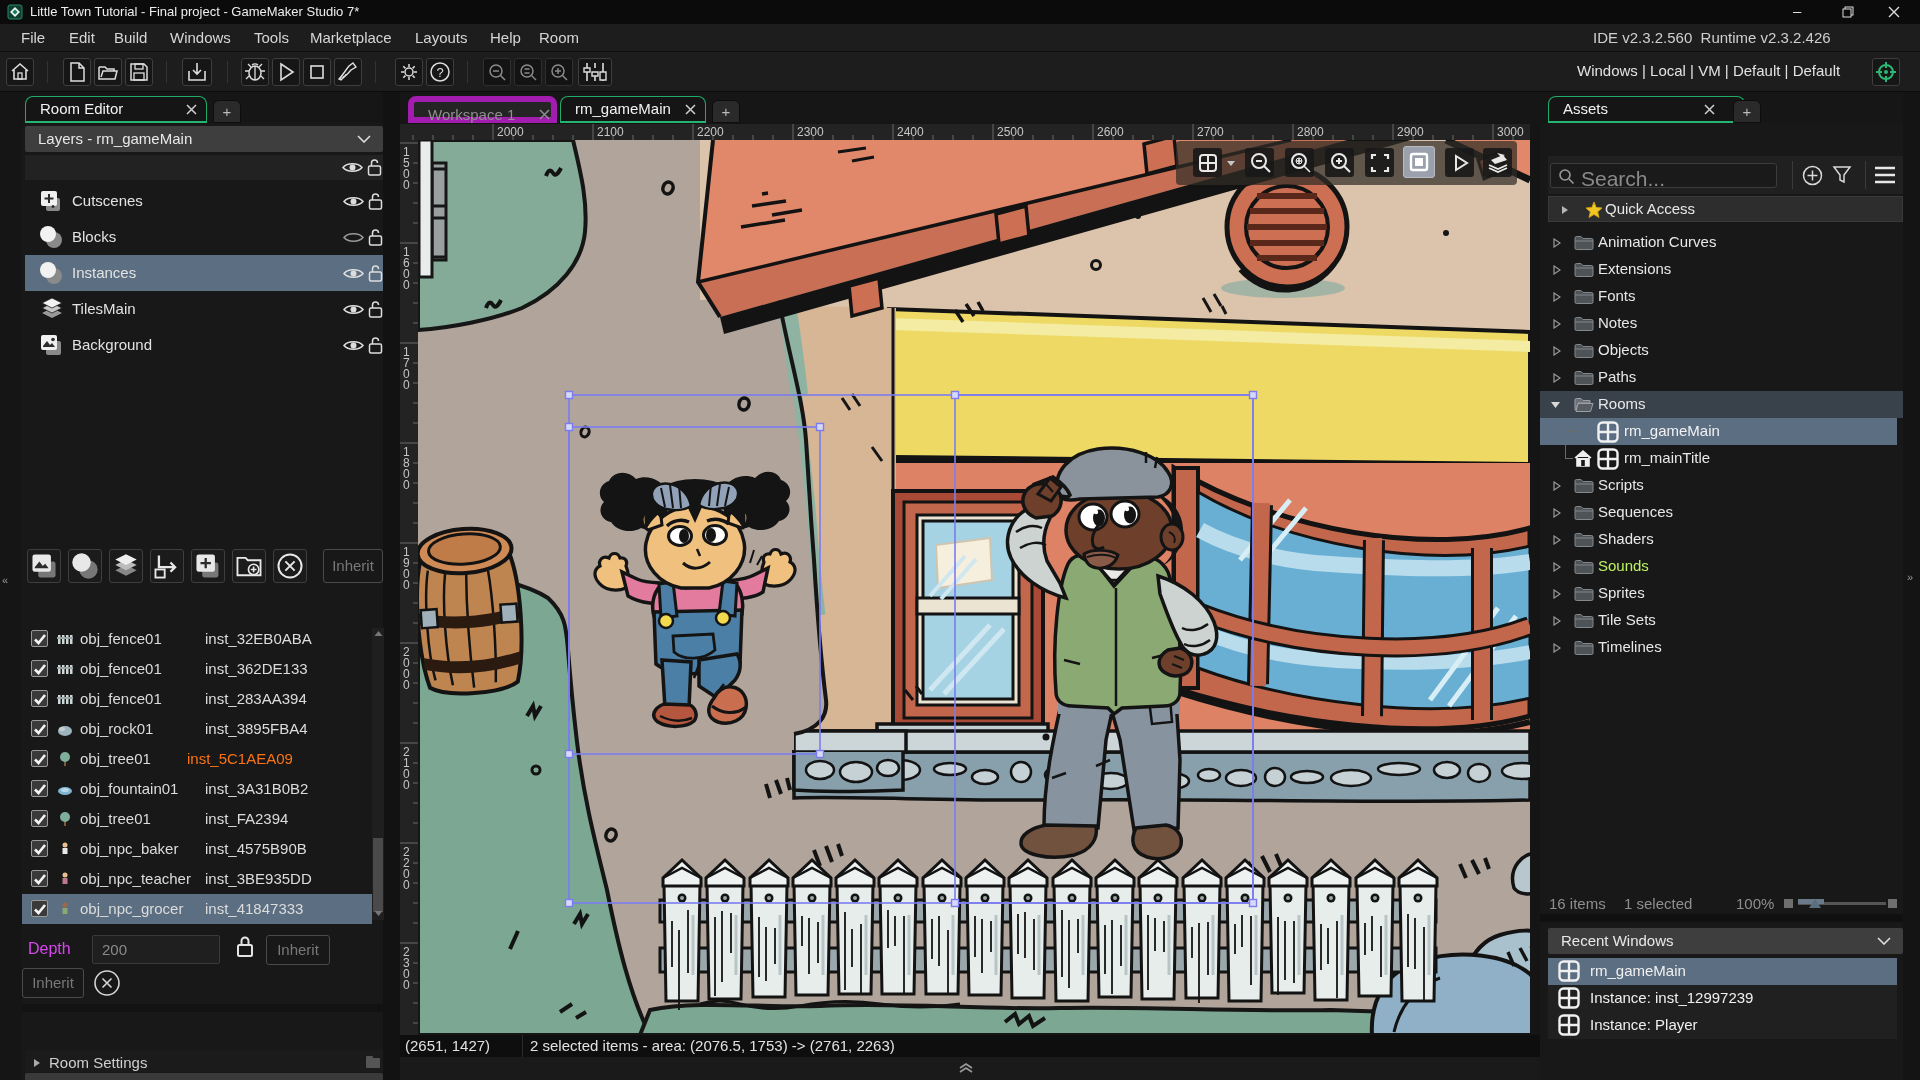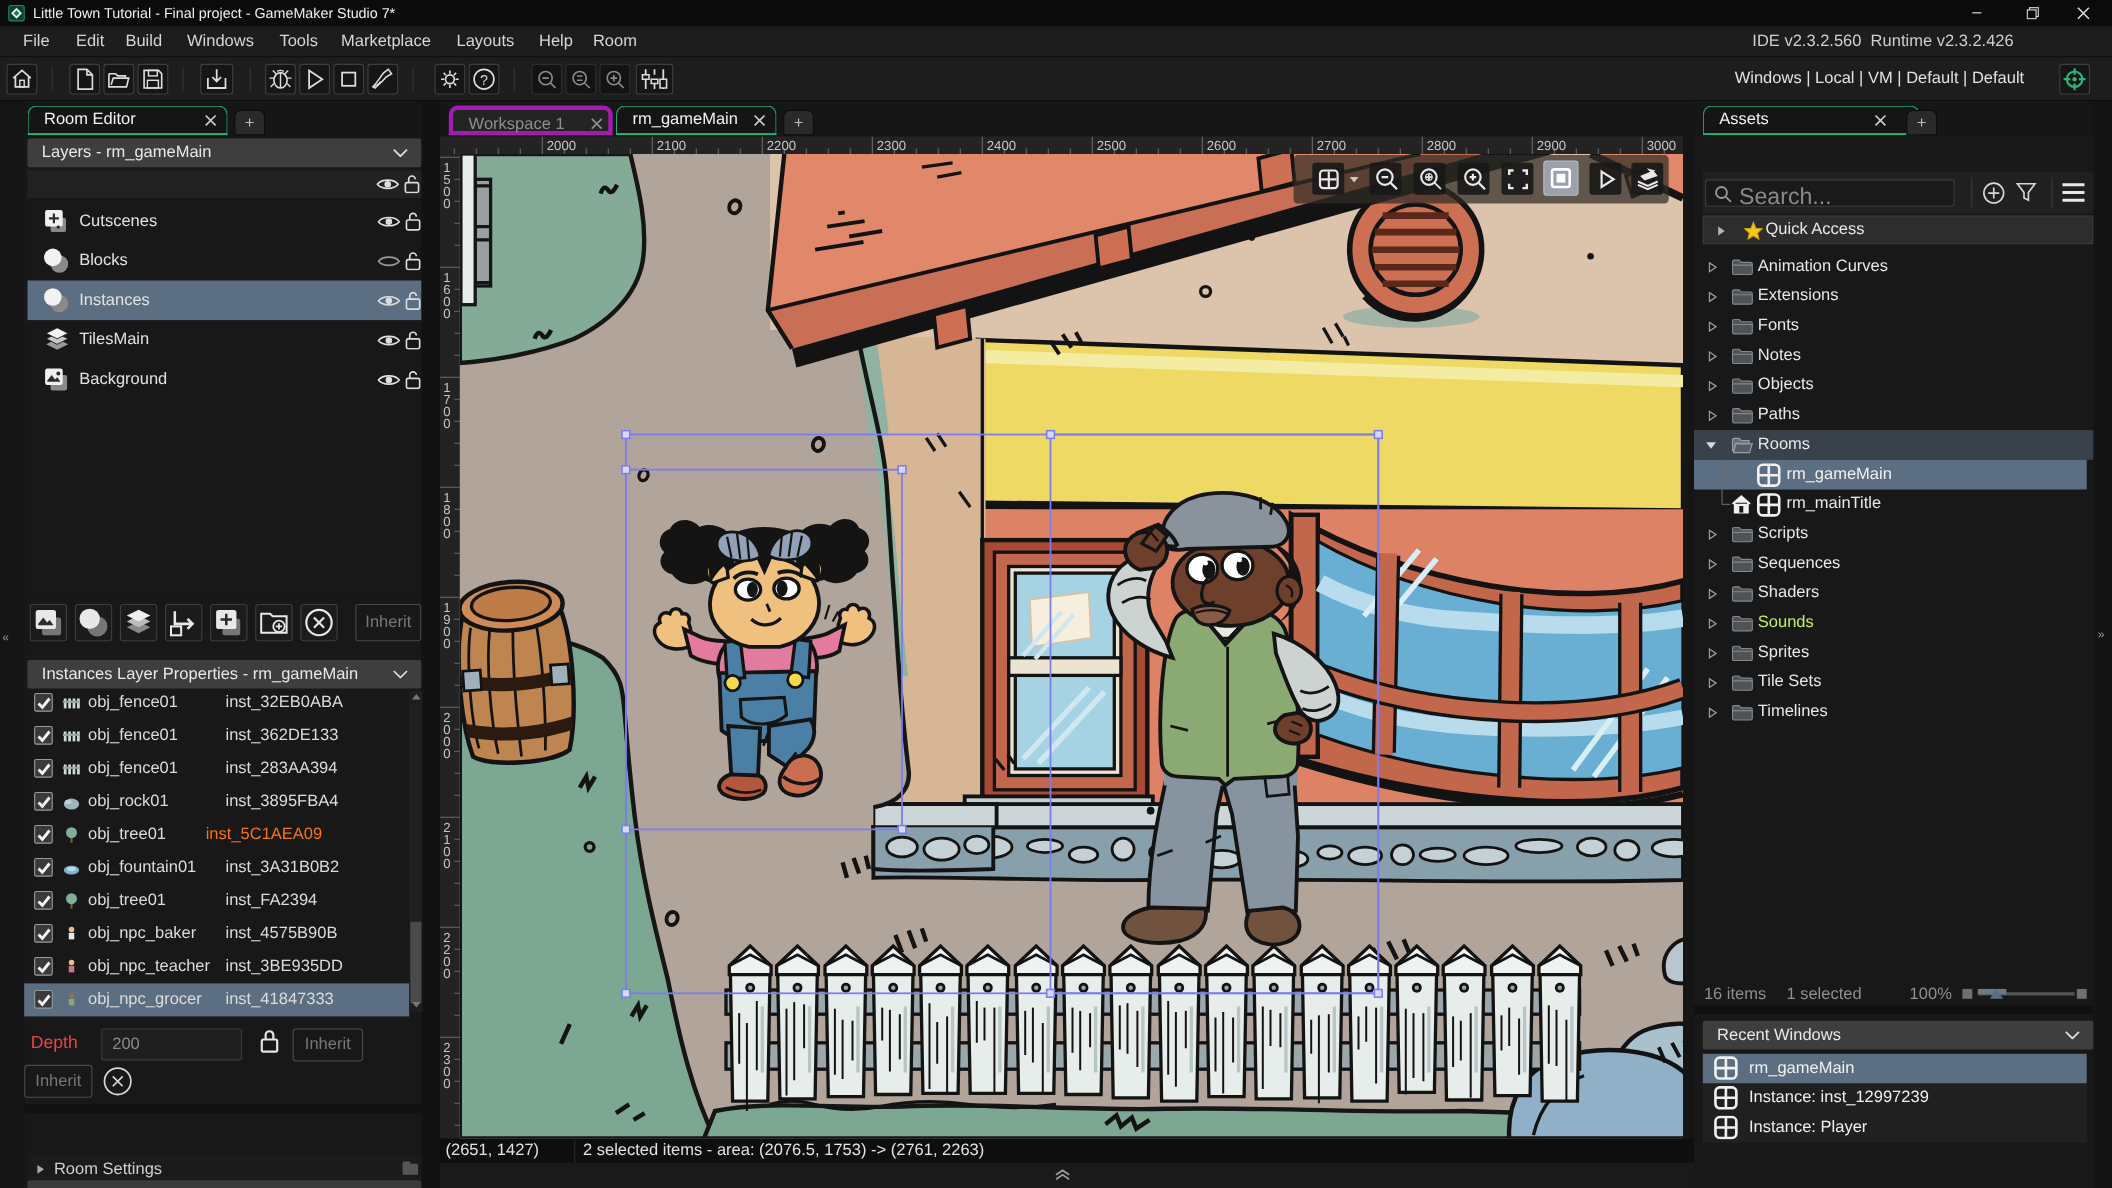--- a/index.html
+++ b/index.html
@@ -315,24 +315,20 @@
         </div>
 <div class="abs" style="left:273px;top:457px;width:34px;height:34px;background:#1b1b1b;border:1px solid #3e3e3e;border-radius:3px;padding:1px">
           <svg width="30" height="30" viewBox="0 0 26 26">
             <circle cx="13" cy="13" r="10" fill="none" stroke="#e8e8e8" stroke-width="1.7"></circle>
             <path d="M9 9 L17 17 M17 9 L9 17" stroke="#e8e8e8" stroke-width="1.7"></path>
           </svg>
         </div>
 </div>
   <div class="abs" style="left:323px;top:457px;width:60px;height:34px;border:1px solid #4a4a4a;border-radius:3px;color:#787878;font-size:15px;text-align:center;line-height:32px">Inherit</div>
 
-  <div class="panelhead" style="left:25px;top:508px;width:358px;height:26px;line-height:26px"><span style="margin-left:13px">Instances Layer Properties - rm_gameMain</span>
-    <svg class="chev" width="14" height="8">
-          <path d="M1 1 L7 7 L13 1" fill="none" stroke="#ddd" stroke-width="1.6"></path>
-        </svg></div>
   <div id="instrows">
 <div class="abs" style="left:31px;top:538px;width:17px;height:17px;background:#3a3a3a;border:1.5px solid #9a9a9a;border-radius:2px">
           <svg width="17" height="17">
             <path d="M3 8.5 L6.5 12 L13 4" fill="none" stroke="#f5f5f5" stroke-width="2.6"></path>
           </svg>
         </div>
 <div class="abs" style="left:57px;top:539px">
           <svg width="16" height="16">
             <rect x="1" y="4" width="2.5" height="9" fill="#cfd8d6"></rect>
             <rect x="5" y="4" width="2.5" height="9" fill="#cfd8d6"></rect>
@@ -471,21 +467,21 @@
 
   <div class="abs" style="left:372px;top:536px;width:12px;height:292px;background:#1f1f1f"></div>
   <div class="abs" style="left:373px;top:746px;width:10px;height:74px;background:#4a4a4a"></div>
   <svg class="abs" style="left:374px;top:538px" width="9" height="7">
         <path d="M0.5 6 L4.5 1 L8.5 6" fill="#777"></path>
       </svg>
   <svg class="abs" style="left:374px;top:818px" width="9" height="7">
         <path d="M0.5 1 L4.5 6 L8.5 1" fill="#777"></path>
       </svg>
 
-  <span class="abs" style="left:28px;top:848px;font-size:16px;color:#ef4444">Depth</span>
+  <span class="abs" style="left:28px;top:848px;font-size:16px;color:#d946ef">Depth</span>
   <div class="abs" style="left:92px;top:843px;width:128px;height:29px;background:#1f1f1f;border:1px solid #3a3a3a;border-radius:2px;color:#8a8a8a;font-size:15px;line-height:27px"><span style="margin-left:9px">200</span></div>
   <svg class="abs" style="left:236px;top:843px" width="18" height="23">
         <rect x="2" y="10" width="14" height="11" rx="1.5" fill="none" stroke="#e5e5e5" stroke-width="2"></rect>
         <path d="M5.5 10 V6 A3.5 3.5 0 0 1 12.5 6 V10" fill="none" stroke="#e5e5e5" stroke-width="2"></path>
       </svg>
   <div class="abs" style="left:266px;top:843px;width:64px;height:30px;border:1px solid #4a4a4a;border-radius:3px;color:#787878;font-size:15px;text-align:center;line-height:28px">Inherit</div>
   <div class="abs" style="left:22px;top:876px;width:62px;height:30px;border:1px solid #4a4a4a;border-radius:3px;color:#787878;font-size:15px;text-align:center;line-height:28px">Inherit</div>
   <svg class="abs" style="left:93px;top:877px" width="28" height="28">
         <circle cx="14" cy="14" r="12" fill="none" stroke="#d5d5d5" stroke-width="1.6"></circle>
         <path d="M9.5 9.5 L18.5 18.5 M18.5 9.5 L9.5 18.5" stroke="#d5d5d5" stroke-width="1.6"></path>
@@ -501,21 +497,21 @@
     <svg class="abs" style="left:340px;top:5px" width="16" height="14">
           <rect x="1" y="3" width="14" height="10" rx="1" fill="#555"></rect>
           <rect x="1" y="1" width="7" height="4" rx="1" fill="#555"></rect>
         </svg>
   </div>
 </div>
 
 <div id="center" class="abs" style="left:400px;top:92px;width:1140px;height:988px;background:#151515">
 
 <div class="abs" style="left:0;top:0;width:1140px;height:31px;background:#161616"></div>
-<div class="abs" style="left:8px;top:4px;height:27px;width:149px;background:#242424;border:4px solid #a21caf;border-radius:8px 8px 0 0;color:#8f8f8f;font-size:15px;line-height:25px"><span style="margin-left:14px">Workspace 1</span>
+<div class="abs" style="left:8px;top:4px;height:27px;width:149px;background:#242424;border:6px solid #a21caf;border-radius:8px 8px 0 0;color:#8f8f8f;font-size:15px;line-height:25px"><span style="margin-left:14px">Workspace 1</span>
   <svg class="abs" style="left:125px;top:7px" width="11" height="11">
           <path d="M1 1 L10 10 M10 1 L1 10" stroke="#8f8f8f" stroke-width="1.5"></path>
         </svg></div>
 <div class="tab" style="left:160px;top:4px;width:146px"><span style="margin-left:14px">rm_gameMain</span>
   <svg class="abs" style="left:124px;top:7px" width="11" height="11">
           <path d="M1 1 L10 10 M10 1 L1 10" stroke="#cfcfcf" stroke-width="1.5"></path>
         </svg></div>
 <div class="tabplus" style="left:312px;top:8px;width:28px">+</div>
 
 <div class="abs" style="left:0;top:32px;width:1130px;height:16px;background:#232323"></div>

